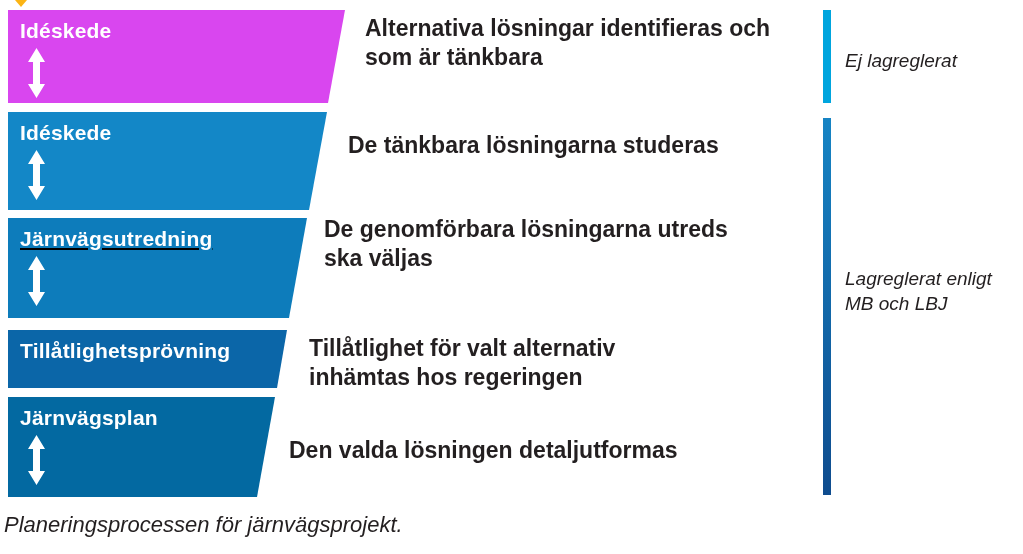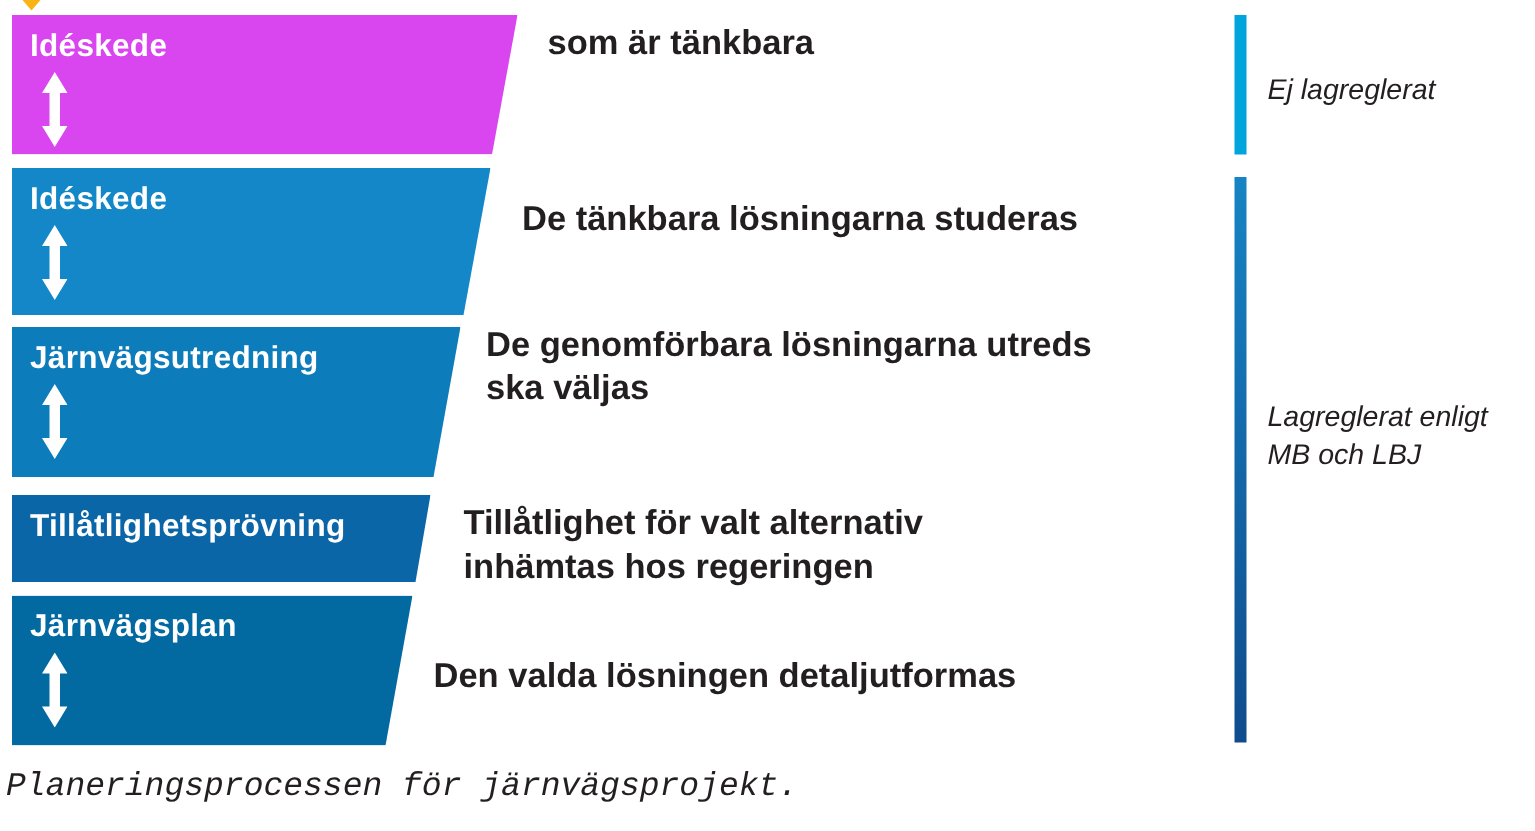--- a/index.html
+++ b/index.html
@@ -9,41 +9,41 @@
   }
   
   .stage{position:absolute;left:8px;}
   .stage .label{
     color:#ffffff;font-weight:bold;font-size:21px;
     padding:9px 0 0 12px;white-space:nowrap;letter-spacing:0.2px;
   }
   .stage .arrow{position:absolute;left:20px;top:38px;}
   .s1{top:10px;width:338px;height:93px;clip-path:polygon(0 0,337px 0,320px 93px,0 93px);}
   .s2{top:112px;width:320px;height:98px;clip-path:polygon(0 0,319px 0,301px 98px,0 98px);}
-  .s3{top:218px;width:300px;height:117px;clip-path:polygon(0 0,299px 0,281px 100px,0 100px);}
+  .s3{top:218px;width:300px;height:117px;clip-path:polygon(0 0,299px 0,281px 100px,0 100px);text-decoration:underline;}
   .s4{top:330px;width:280px;height:58px;clip-path:polygon(0 0,279px 0,269px 58px,0 58px);}
   .s5{top:397px;width:268px;height:100px;clip-path:polygon(0 0,267px 0,249px 100px,0 100px);}
   
   .desc{position:absolute;font-weight:bold;font-size:23px;line-height:29px;color:#231F20;}
   .desc div{white-space:nowrap;}
   .d1{left:365px;top:14px;}
   .d2{left:348px;top:131px;text-align:center;}
   .d3{left:324px;top:215px;}
   .d4{left:309px;top:334px;}
   .d5{left:289px;top:436px;}
   
   .legend-bar{position:absolute;width:8px;}
   .bar1{left:823px;top:10px;height:93px;}
   .bar2{left:823px;top:118px;height:377px;}
   .legend-label{position:absolute;font-style:italic;font-size:19px;line-height:25px;color:#231F20;}
   .l1{left:845px;top:48px;}
   .l2{left:845px;top:266px;}
   .legend-label div{white-space:nowrap;}
   
-  .caption{position:absolute;left:4px;top:512px;font-style:italic;font-size:22px;color:#231F20;white-space:nowrap;font-family:Liberation Mono, monospace;}
+  .caption{position:absolute;left:4px;top:512px;font-style:italic;font-size:22px;color:#231F20;white-space:nowrap;}
   
   .top-arrow{
     position:absolute;left:15px;top:0;width:0;height:0;
     border-left:6px solid transparent;border-right:6px solid transparent;
     border-top:7px solid currentColor;
   }
 </style>
 </head>
 <body>
 
@@ -51,20 +51,21 @@
 
   <span class="top-arrow" style="color: rgb(251, 180, 21);"></span>
 
   <div class="stage s1" style="background: #d946ef;">
     <div class="label">Idéskede</div>
     <svg class="arrow" width="17" height="50" viewBox="0 0 17 50">
       <polygon fill="#ffffff" points="8.5,0 17,14 12,14 12,36 17,36 8.5,50 0,36 5,36 5,14 0,14"></polygon>
     </svg>
   </div>
   <div class="desc d1">
+    <div>Alternativa lösningar identifieras och</div>
     <div>som är tänkbara</div>
   </div>
 
   <div class="stage s2" style="background: rgb(19, 135, 199);">
     <div class="label">Idéskede</div>
     <svg class="arrow" width="17" height="50" viewBox="0 0 17 50">
       <polygon fill="#ffffff" points="8.5,0 17,14 12,14 12,36 17,36 8.5,50 0,36 5,36 5,14 0,14"></polygon>
     </svg>
   </div>
   <div class="desc d2">

